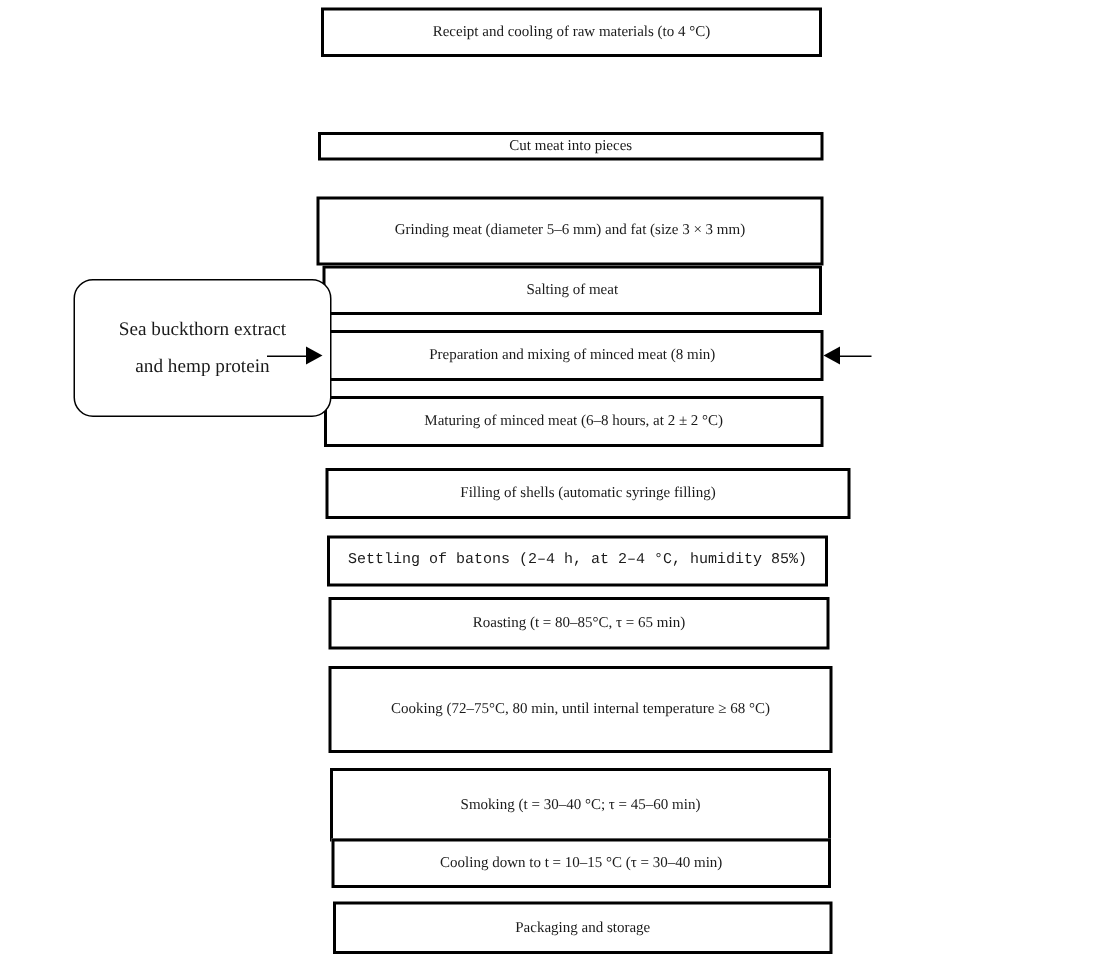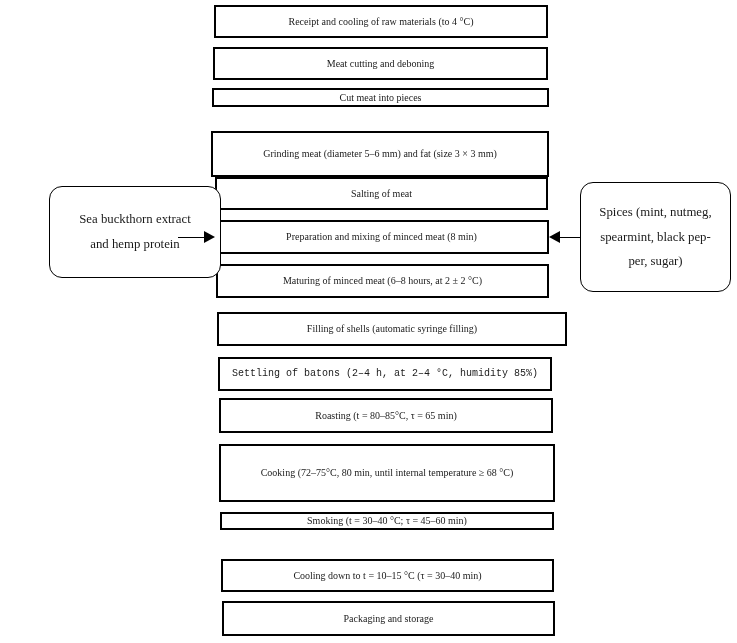--- a/index.html
+++ b/index.html
@@ -63,23 +63,20 @@
 </style>
 </head>
 <body>
 
 <div id="canvas">
 
   <div class="proc-box" style="left:214px; top:5px; width:334px; height:33px;">
     <span>Receipt and cooling of raw materials (to 4 °C)</span>
   </div>
 
-  <div class="proc-box" style="left:213px; top:47px; width:335px; height:33px;">
-    <span>Meat cutting and deboning</span>
-  </div>
 
   <div class="proc-box" style="left:212px; top:88px; width:337px; height:19px;">
     <span>Cut meat into pieces</span>
   </div>
 
   <div class="proc-box" style="left:211px; top:131px; width:338px; height:46px;">
     <span>Grinding meat (diameter 5–6 mm) and fat (size 3 × 3 mm)</span>
   </div>
 
   <div class="proc-box" style="left:215px; top:177px; width:333px; height:33px;">
@@ -103,42 +100,37 @@
   </div>
 
   <div class="proc-box" style="left:219px; top:398px; width:334px; height:35px;">
     <span>Roasting (t = 80–85°C, τ = 65 min)</span>
   </div>
 
   <div class="proc-box" style="left:219px; top:444px; width:336px; height:58px; padding:2px 36px;">
     <span>Cooking (72–75°C, 80 min, until internal temperature ≥ 68 °C)</span>
   </div>
 
-  <div class="proc-box" style="left:220px; top:512px; width:334px; height:18px;">
+  <div class="proc-box" style="left:220px; top:512px; width:334px; height:49px;">
     <span>Smoking (t = 30–40 °C; τ = 45–60 min)</span>
   </div>
 
   <div class="proc-box" style="left:221px; top:559px; width:333px; height:33px;">
     <span>Cooling down to t = 10–15 °C (τ = 30–40 min)</span>
   </div>
 
   <div class="proc-box" style="left:222px; top:601px; width:333px; height:35px;">
     <span>Packaging and storage</span>
   </div>
 
   <div class="side-box" style="left:6px; top:186px; width:172px; height:92px;margin-left:43px;">
     <span>Sea buckthorn extract</span>
     <span>and hemp protein</span>
   </div>
 
   <div class="conn-line" style="left:178px; top:237px; width:30px;"></div>
   <div class="arrow-head right" style="left:204px; top:231px;"></div>
 
-  <div class="side-box" style="left:580px; top:182px; width:151px; height:110px;">
-    <span>Spices (mint, nutmeg,</span>
-    <span>spearmint, black pep-</span>
-    <span>per, sugar)</span>
-  </div>
 
   <div class="conn-line" style="left:560px; top:237px; width:21px;"></div>
   <div class="arrow-head left" style="left:549px; top:231px;"></div>
 
 </div>
 
 </body></html>

